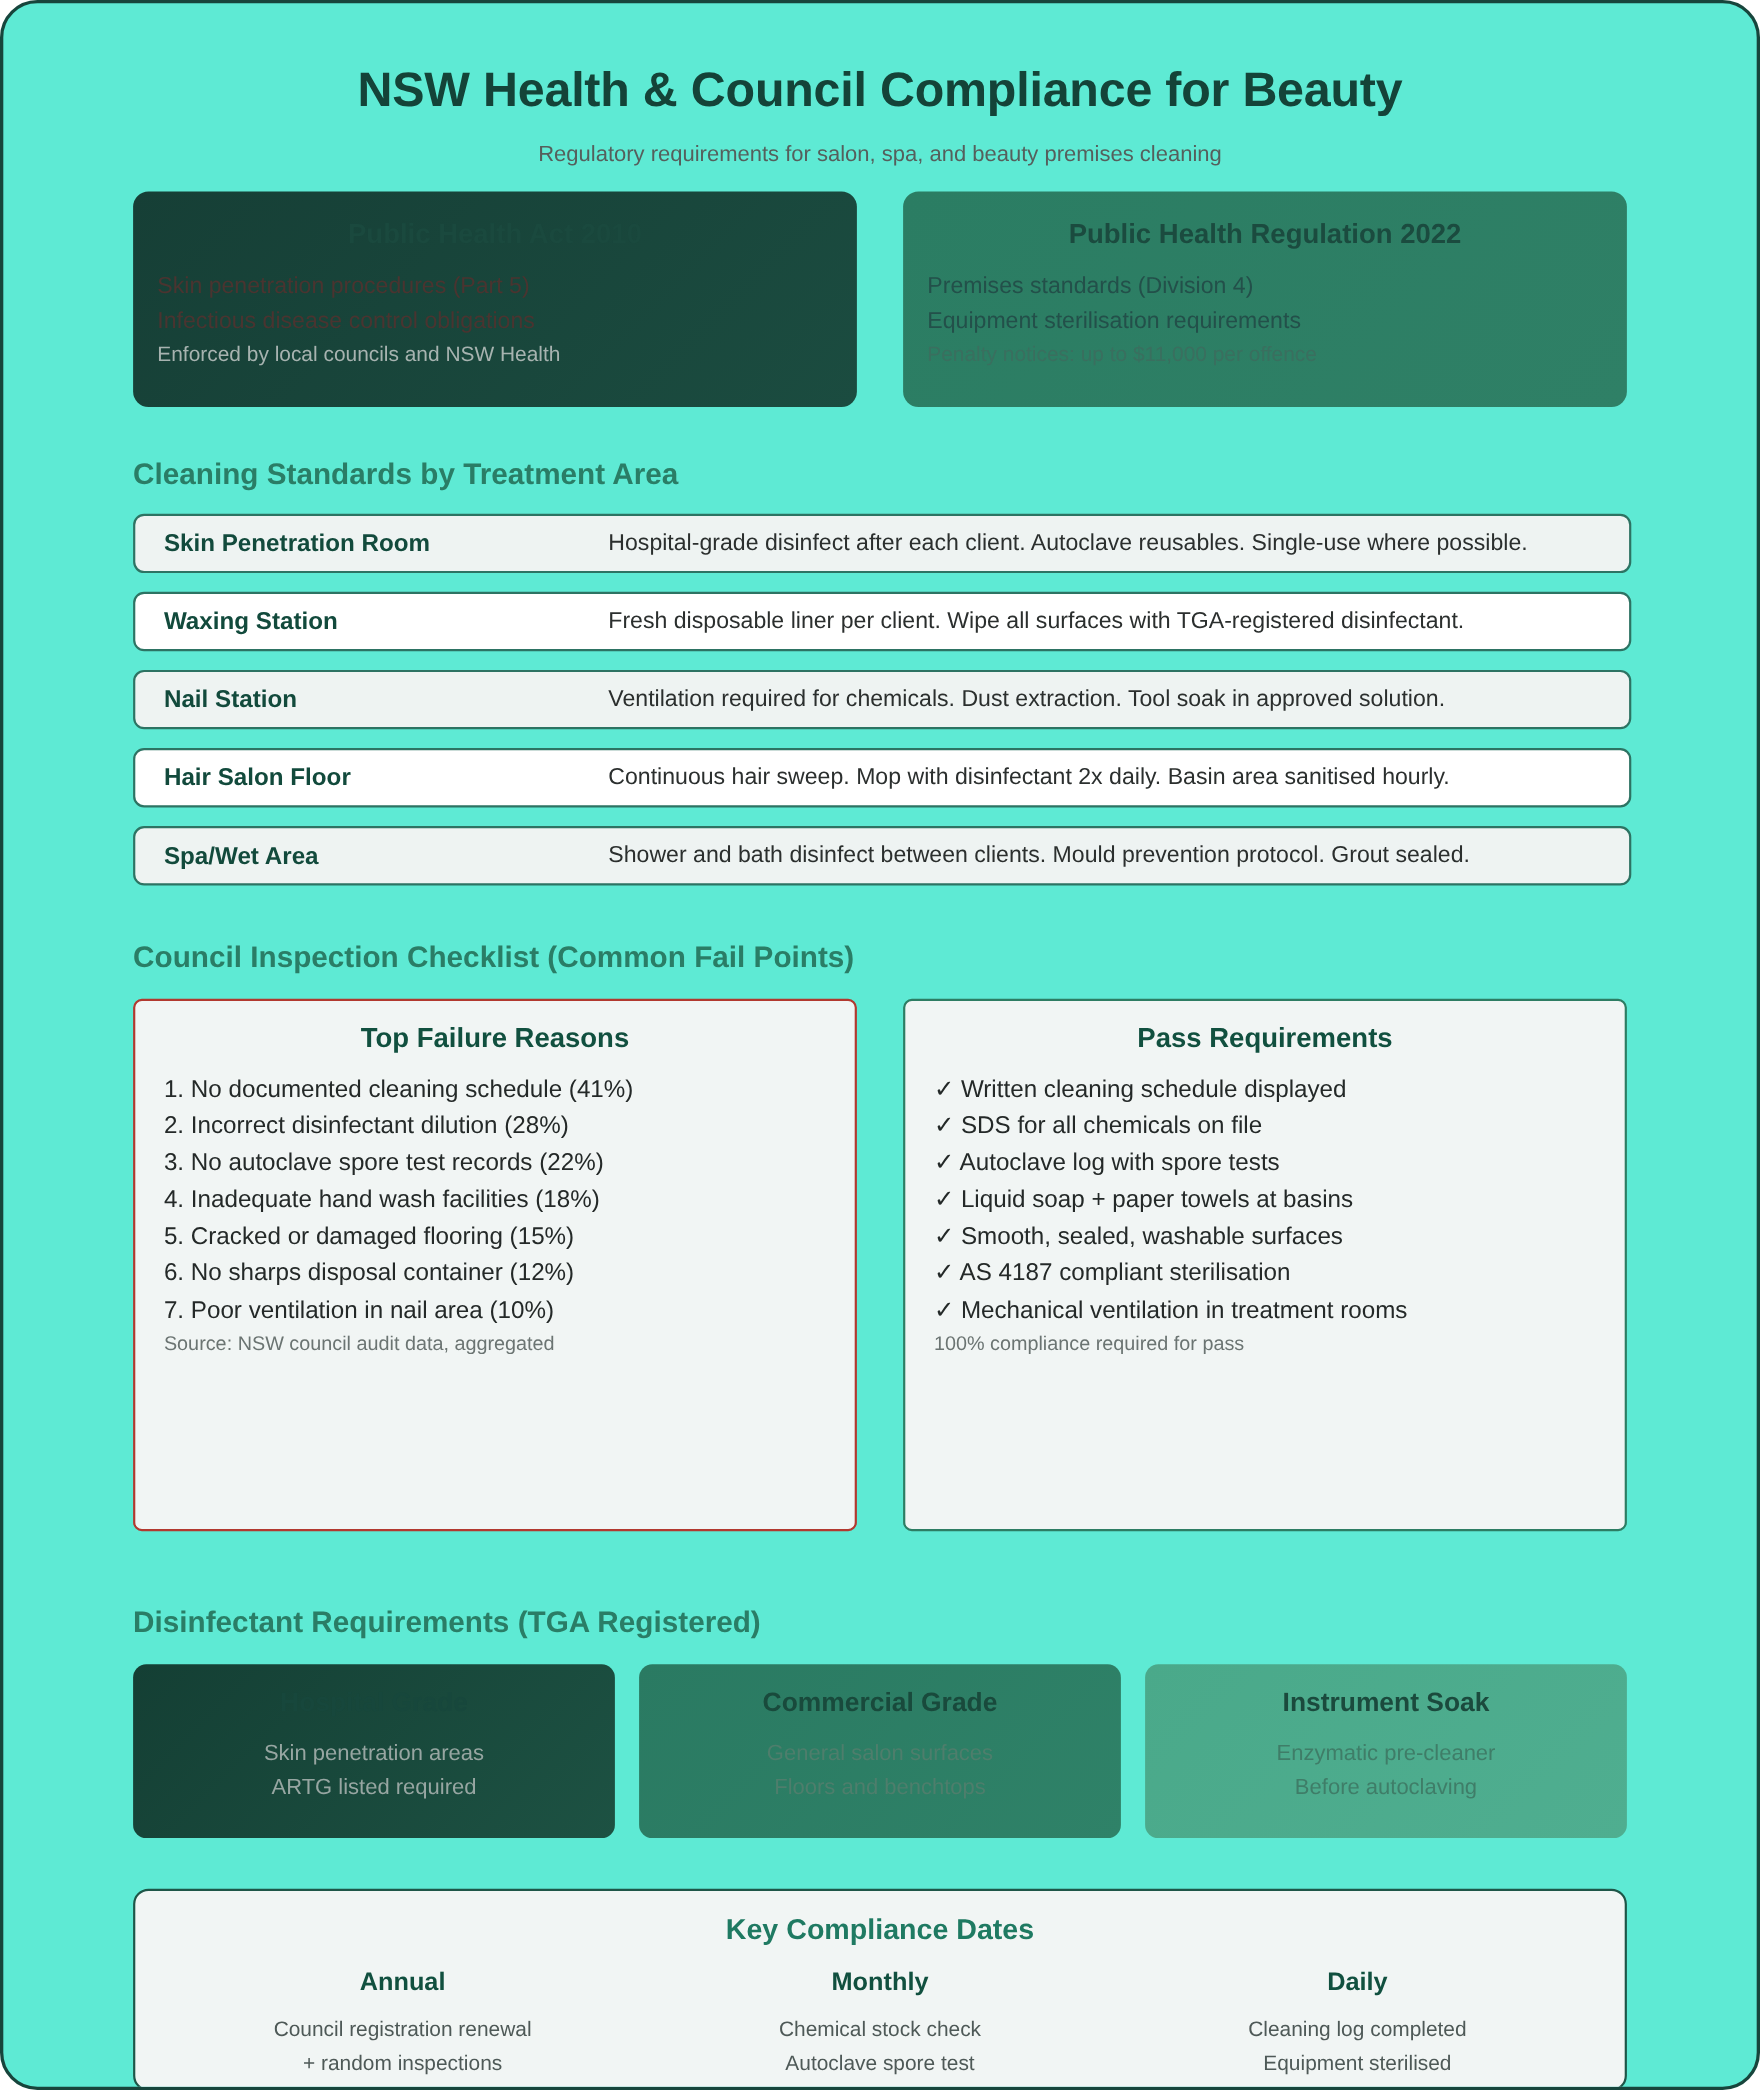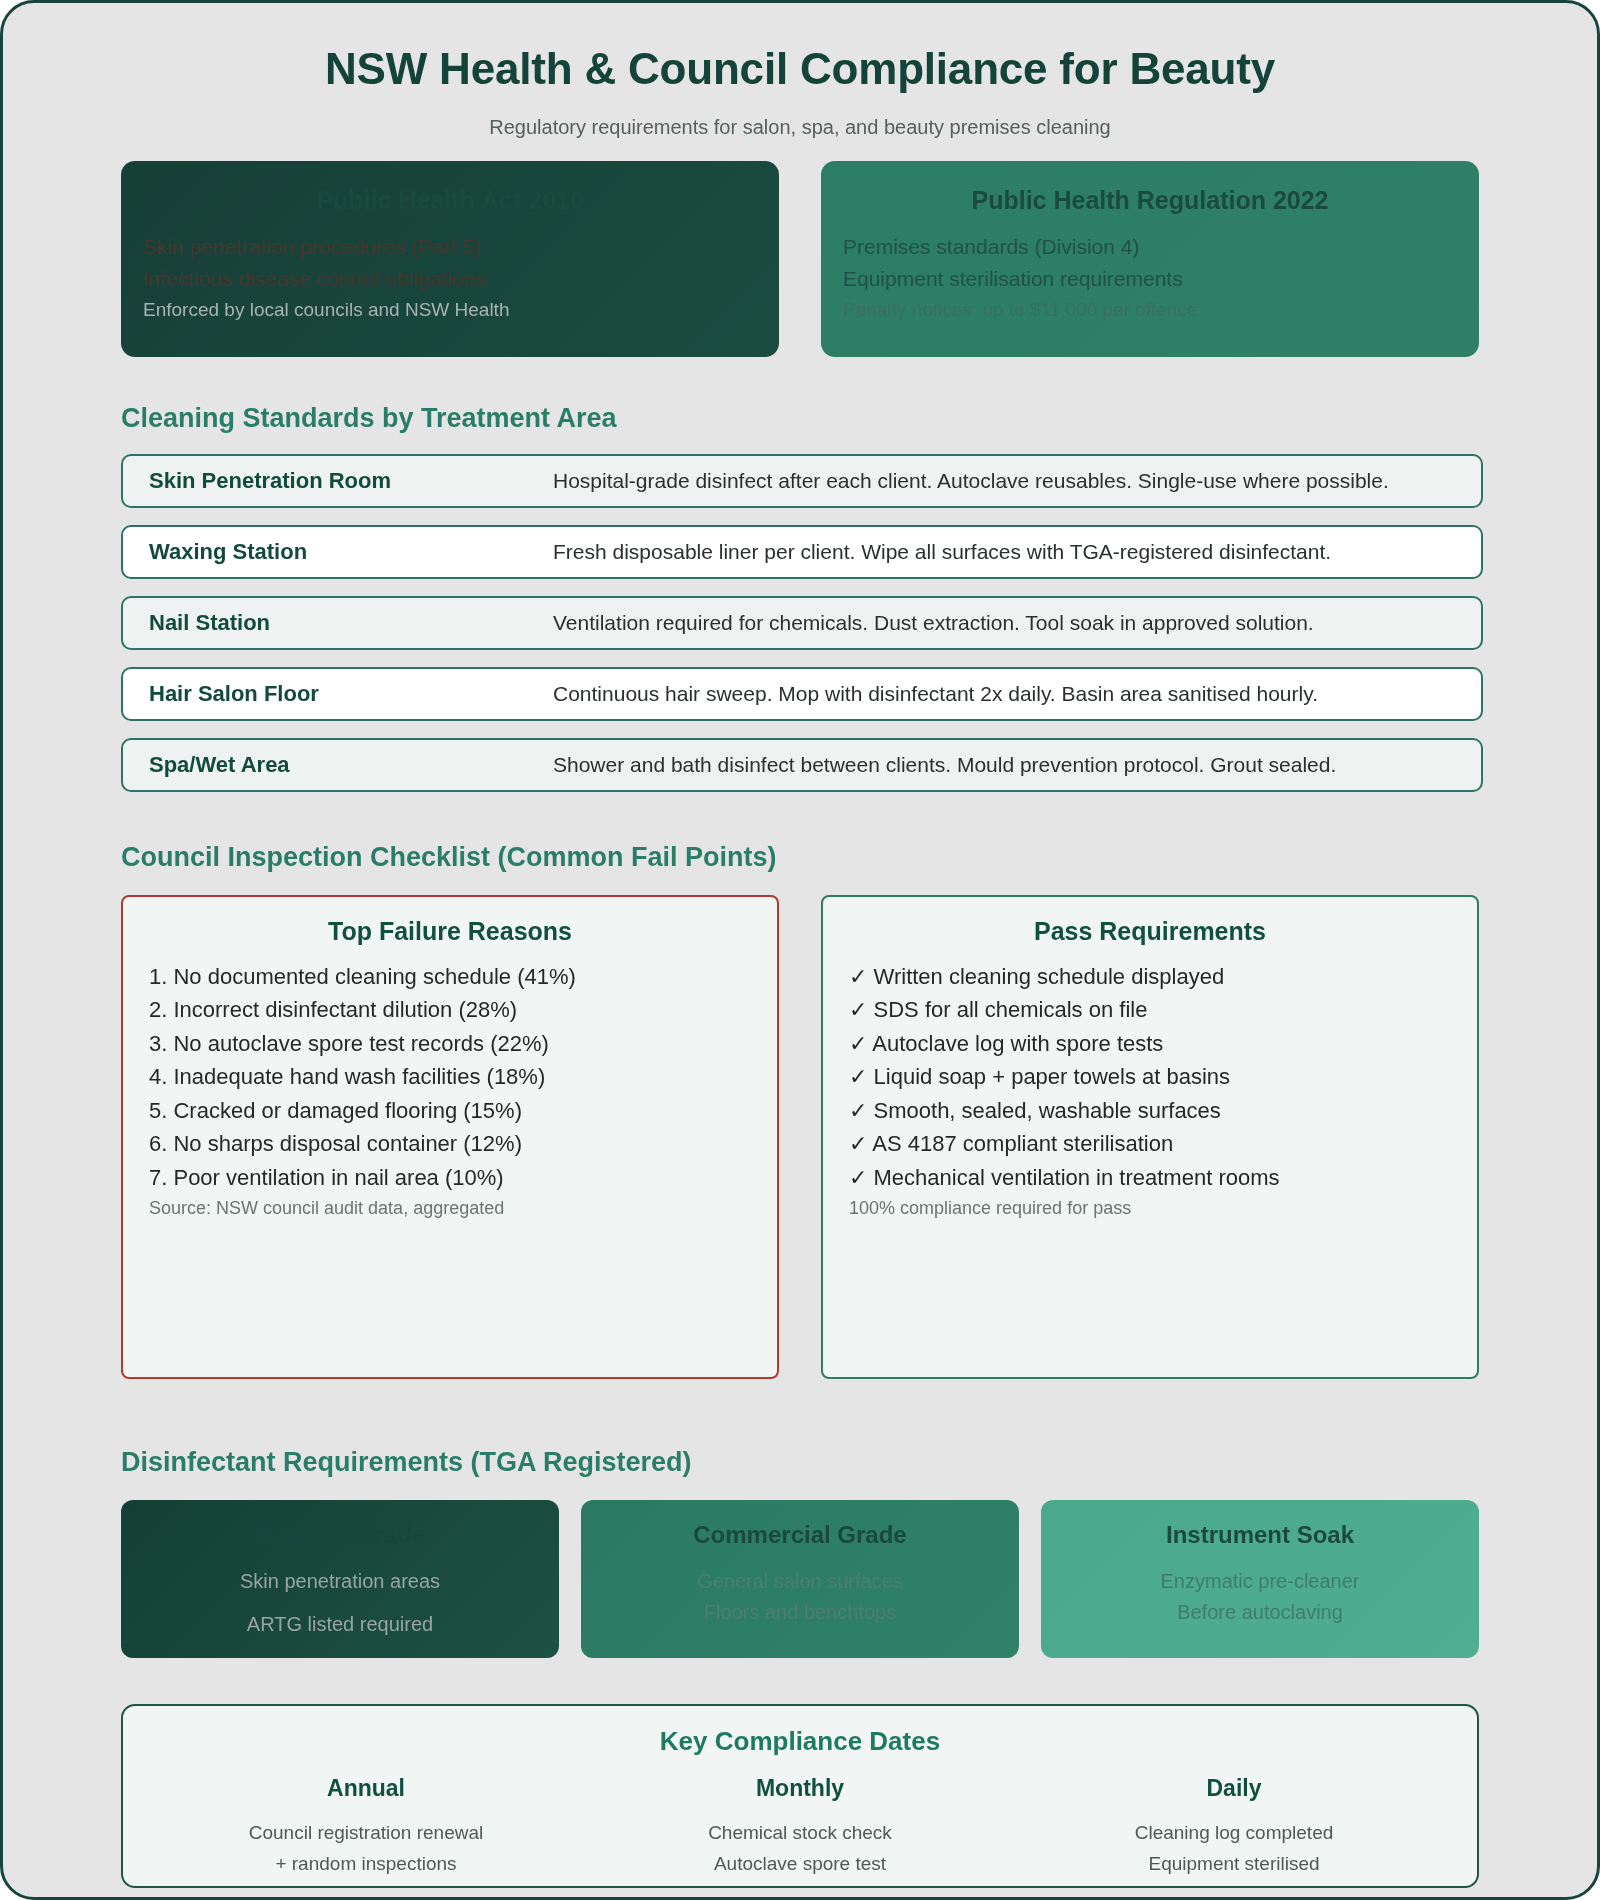--- a/index.html
+++ b/index.html
@@ -12,25 +12,25 @@
     height: 1900px;
     font-family: "Liberation Sans", sans-serif;
     overflow: hidden;
   }
 
   .page {
     position: relative;
     box-sizing: border-box;
     width: 1600px;
     height: 1900px;
-    background: #e5e5e5;
+    background: #5eead4;
     border: 3px solid #17453c;
     border-radius: 34px;
     overflow: hidden;
-    padding: 3px 118px;
+    padding: 16px 118px;
   }
 
   
   .doc-title {
     margin: 0;
     padding-top: 38px;
     text-align: center;
     font-size: 44px;
     font-weight: bold;
     color: #144338;
@@ -205,21 +205,21 @@
   }
   .dis-card.lvl1 .dis-title { color: #17473c; }
   .dis-card.lvl2 .dis-title { color: #194a3c; }
   .dis-card.lvl3 .dis-title { color: #1b4a3d; }
 
   .dis-line {
     font-size: 20px;
     line-height: 1.55;
     margin: 0;
   }
-  .dis-card.lvl1 .dis-line { color: #97a6a2; margin-top: 12px; }
+  .dis-card.lvl1 .dis-line { color: #97a6a2; }
   .dis-card.lvl2 .dis-line { color: #4e7e6c; }
   .dis-card.lvl3 .dis-line { color: #3f7d68; }
 
   
   .dates-panel {
     margin-top: 46px;
     box-sizing: border-box;
     border: 2px solid #1e5648;
     border-radius: 14px;
     background: #f1f5f4;

